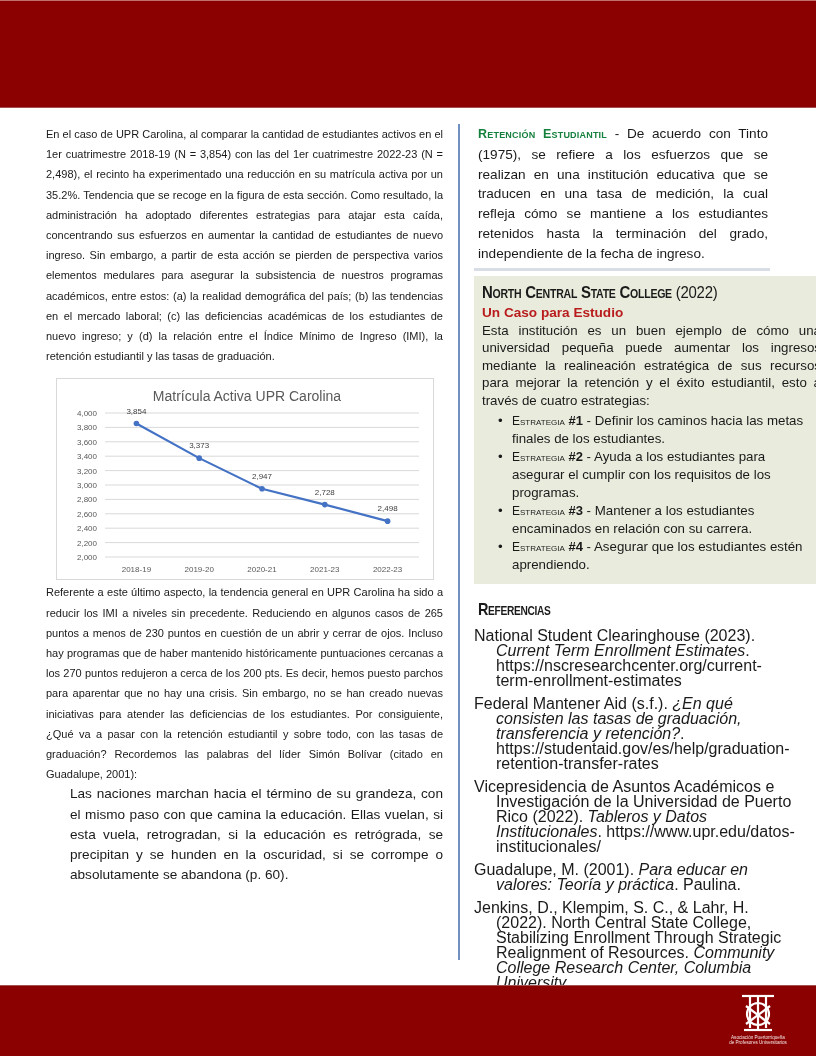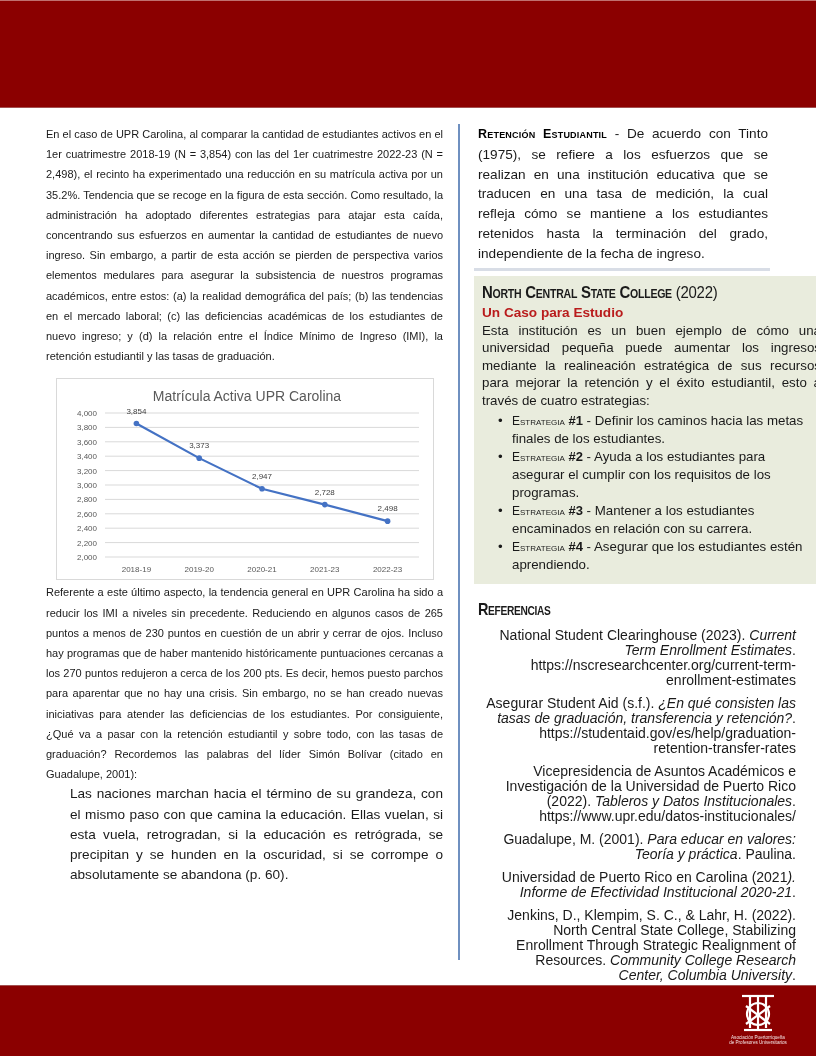--- a/index.html
+++ b/index.html
@@ -18,37 +18,37 @@
   .divider { position: absolute; left: 458px; top: 124px; width: 2px; height: 836px; background: #6f90c0; }
 
   .para { font-size: 11px; line-height: 20.2px; text-align: justify; margin: 0; }
   .quote { font-size: 13.6px; line-height: 20.2px; text-align: justify; margin: 0 0 0 24px; }
 
   .chart-box { margin: 12px 0 0 10px; width: 378px; height: 202px; border: 1px solid #d9d9d9; box-sizing: border-box; position: relative; text-align: center; }
   .chart-box svg { position: absolute; left: 0; top: 0; }
   .after-chart { margin-top: 2px; }
 
   .def { font-size: 13.6px; line-height: 19.8px; text-align: justify; margin: 0; }
-  .def-term { color: #000000; font-weight: bold; font-variant: small-caps; font-size: 12.5px; letter-spacing: 0.2px; }
+  .def-term { color: #15803d; font-weight: bold; font-variant: small-caps; font-size: 12.5px; letter-spacing: 0.2px; }
   .def-sep { height: 3px; background: #d8dde6; margin: 4px 0 0 -4px; width: 296px; }
 
   .case-box { margin: 5px 0 0 -4px; width: 353px; background: #e9ecdd; padding: 6px 6px 10px 8px; box-sizing: border-box; }
   .case-title { font-family: "Liberation Sans", sans-serif; font-size: 17px; line-height: 22px; color: #1a1a1a; font-weight: bold; font-variant: small-caps; letter-spacing: -0.3px; transform: scaleX(0.88); transform-origin: left; white-space: nowrap; }
   .case-title .year { font-weight: normal; }
   .case-subtitle { color: #b91c1c; font-weight: bold; font-size: 13.6px; line-height: 18px; }
   .case-text { font-size: 13.3px; line-height: 17.6px; text-align: justify; margin: 0; }
   .strat-list { list-style: none; margin: 2px 0 0 0; padding: 0 0 0 22px; }
   .strat-list li { position: relative; font-size: 13.3px; line-height: 17.6px; padding-left: 8px; margin-bottom: 0; }
   .strat-list li .bullet { position: absolute; left: -6px; top: 0; }
   .strat-term { font-weight: normal; font-variant: small-caps; font-size: 12px; }
   .strat-num { font-weight: bold; font-size: 13px; }
 
   .ref-title { margin-top: 16px; font-weight: bold; font-variant: small-caps; font-size: 17px; letter-spacing: -0.4px; transform: scaleX(0.85); transform-origin: left; white-space: nowrap; }
   .refs { margin-top: 8px; }
-  .ref { font-size: 14px; line-height: 15px; padding-left: 22px; text-indent: -22px; margin: 0 0 8px -4px; width: 300px; text-align: right; }
+  .ref { font-size: 16px; line-height: 15px; padding-left: 22px; text-indent: -22px; margin: 0 0 8px -4px; width: 300px; }
   .ref i { font-style: italic; }
 </style>
 </head>
 <body>
 
 <div class="top-banner"></div>
 
 <div class="left-col">
   <p class="para">En el caso de UPR Carolina, al comparar la cantidad de estudiantes activos en el 1er cuatrimestre 2018-19 (N = 3,854) con las del 1er cuatrimestre 2022-23 (N = 2,498), el recinto ha experimentado una reducción en su matrícula activa por un 35.2%. Tendencia que se recoge en la figura de esta sección. Como resultado, la administración ha adoptado diferentes estrategias para atajar esta caída, concentrando sus esfuerzos en aumentar la cantidad de estudiantes de nuevo ingreso. Sin embargo, a partir de esta acción se pierden de perspectiva varios elementos medulares para asegurar la subsistencia de nuestros programas académicos, entre estos: (a) la realidad demográfica del país; (b) las tendencias en el mercado laboral; (c) las deficiencias académicas de los estudiantes de nuevo ingreso; y (d) la relación entre el Índice Mínimo de Ingreso (IMI), la retención estudiantil y las tasas de graduación.</p>
 
@@ -126,24 +126,23 @@
       <li><span class="bullet">•</span><span class="strat-term">Estrategia</span> <span class="strat-num">#1</span><span> - Definir los caminos hacia las metas finales de los estudiantes.</span></li>
       <li><span class="bullet">•</span><span class="strat-term">Estrategia</span> <span class="strat-num">#2</span><span> - Ayuda a los estudiantes para asegurar el cumplir con los requisitos de los programas.</span></li>
       <li><span class="bullet">•</span><span class="strat-term">Estrategia</span> <span class="strat-num">#3</span><span> - Mantener a los estudiantes encaminados en relación con su carrera.</span></li>
       <li><span class="bullet">•</span><span class="strat-term">Estrategia</span> <span class="strat-num">#4</span><span> - Asegurar que los estudiantes estén aprendiendo.</span></li>
     </ul>
   </div>
 
   <div class="ref-title">Referencias</div>
   <div class="refs" id="refs">
       <p class="ref"><span>National Student Clearinghouse (2023). </span><i>Current Term Enrollment Estimates</i><span>. https://nscresearchcenter.org/current-term-enrollment-estimates</span></p>
-      <p class="ref"><span>Asegurar Student Aid (s.f.). </span><i>¿En qué consisten las tasas de graduación, transferencia y retención?</i><span>. https://studentaid.gov/es/help/graduation-retention-transfer-rates</span></p>
+      <p class="ref"><span>Federal Mantener Aid (s.f.). </span><i>¿En qué consisten las tasas de graduación, transferencia y retención?</i><span>. https://studentaid.gov/es/help/graduation-retention-transfer-rates</span></p>
       <p class="ref"><span>Vicepresidencia de Asuntos Académicos e Investigación de la Universidad de Puerto Rico (2022). </span><i>Tableros y Datos Institucionales</i><span>. https://www.upr.edu/datos-institucionales/</span></p>
       <p class="ref"><span>Guadalupe, M. (2001). </span><i>Para educar en valores: Teoría y práctica</i><span>. Paulina.</span></p>
-      <p class="ref"><span>Universidad de Puerto Rico en Carolina (2021</span><i>). Informe de Efectividad Institucional 2020-21</i><span>.</span></p>
       <p class="ref"><span>Jenkins, D., Klempim, S. C., &amp; Lahr, H. (2022). North Central State College, Stabilizing Enrollment Through Strategic Realignment of Resources. </span><i>Community College Research Center, Columbia University</i><span>.</span></p>
     </div>
 </div>
 
 <div class="bottom-banner">
   <div class="logo">
     <svg width="44" height="44" viewBox="0 0 44 44">
       <g fill="none" stroke="#ffffff" stroke-width="2.2">
         <line x1="6" y1="6" x2="38" y2="6"></line>
         <line x1="14" y1="6" x2="14" y2="38"></line>

